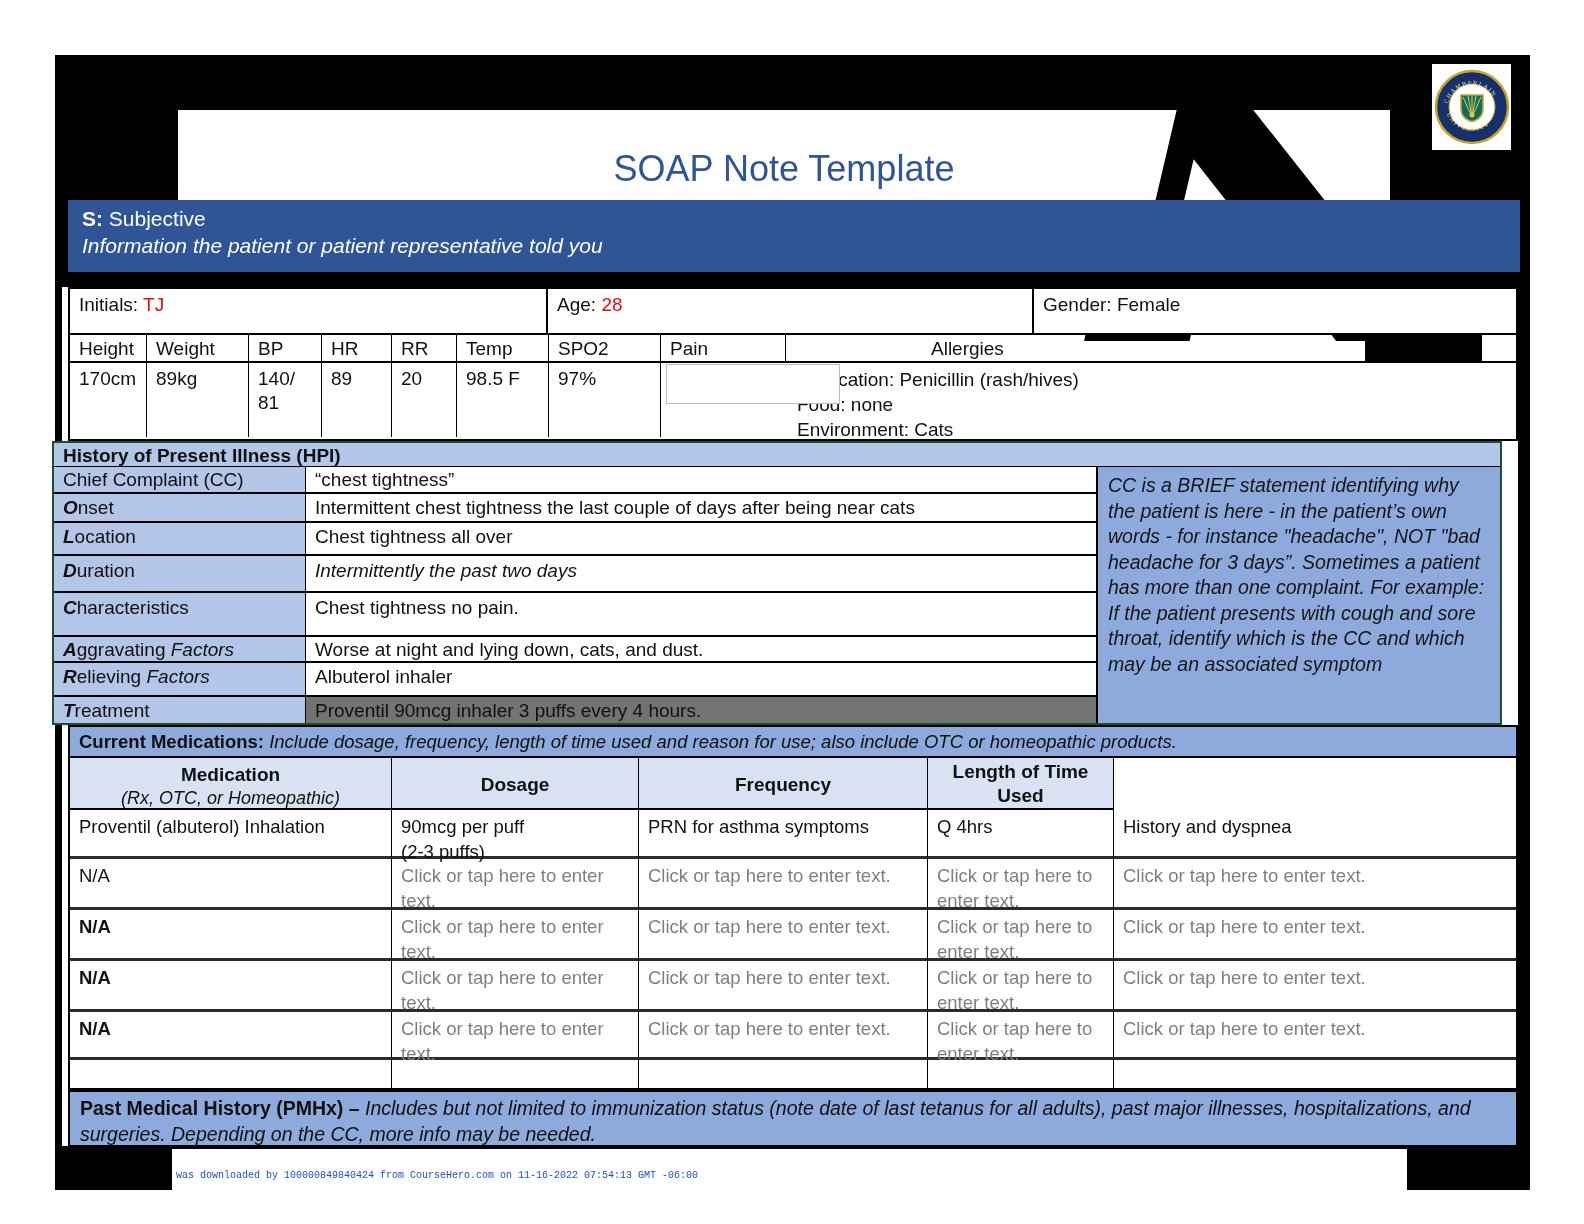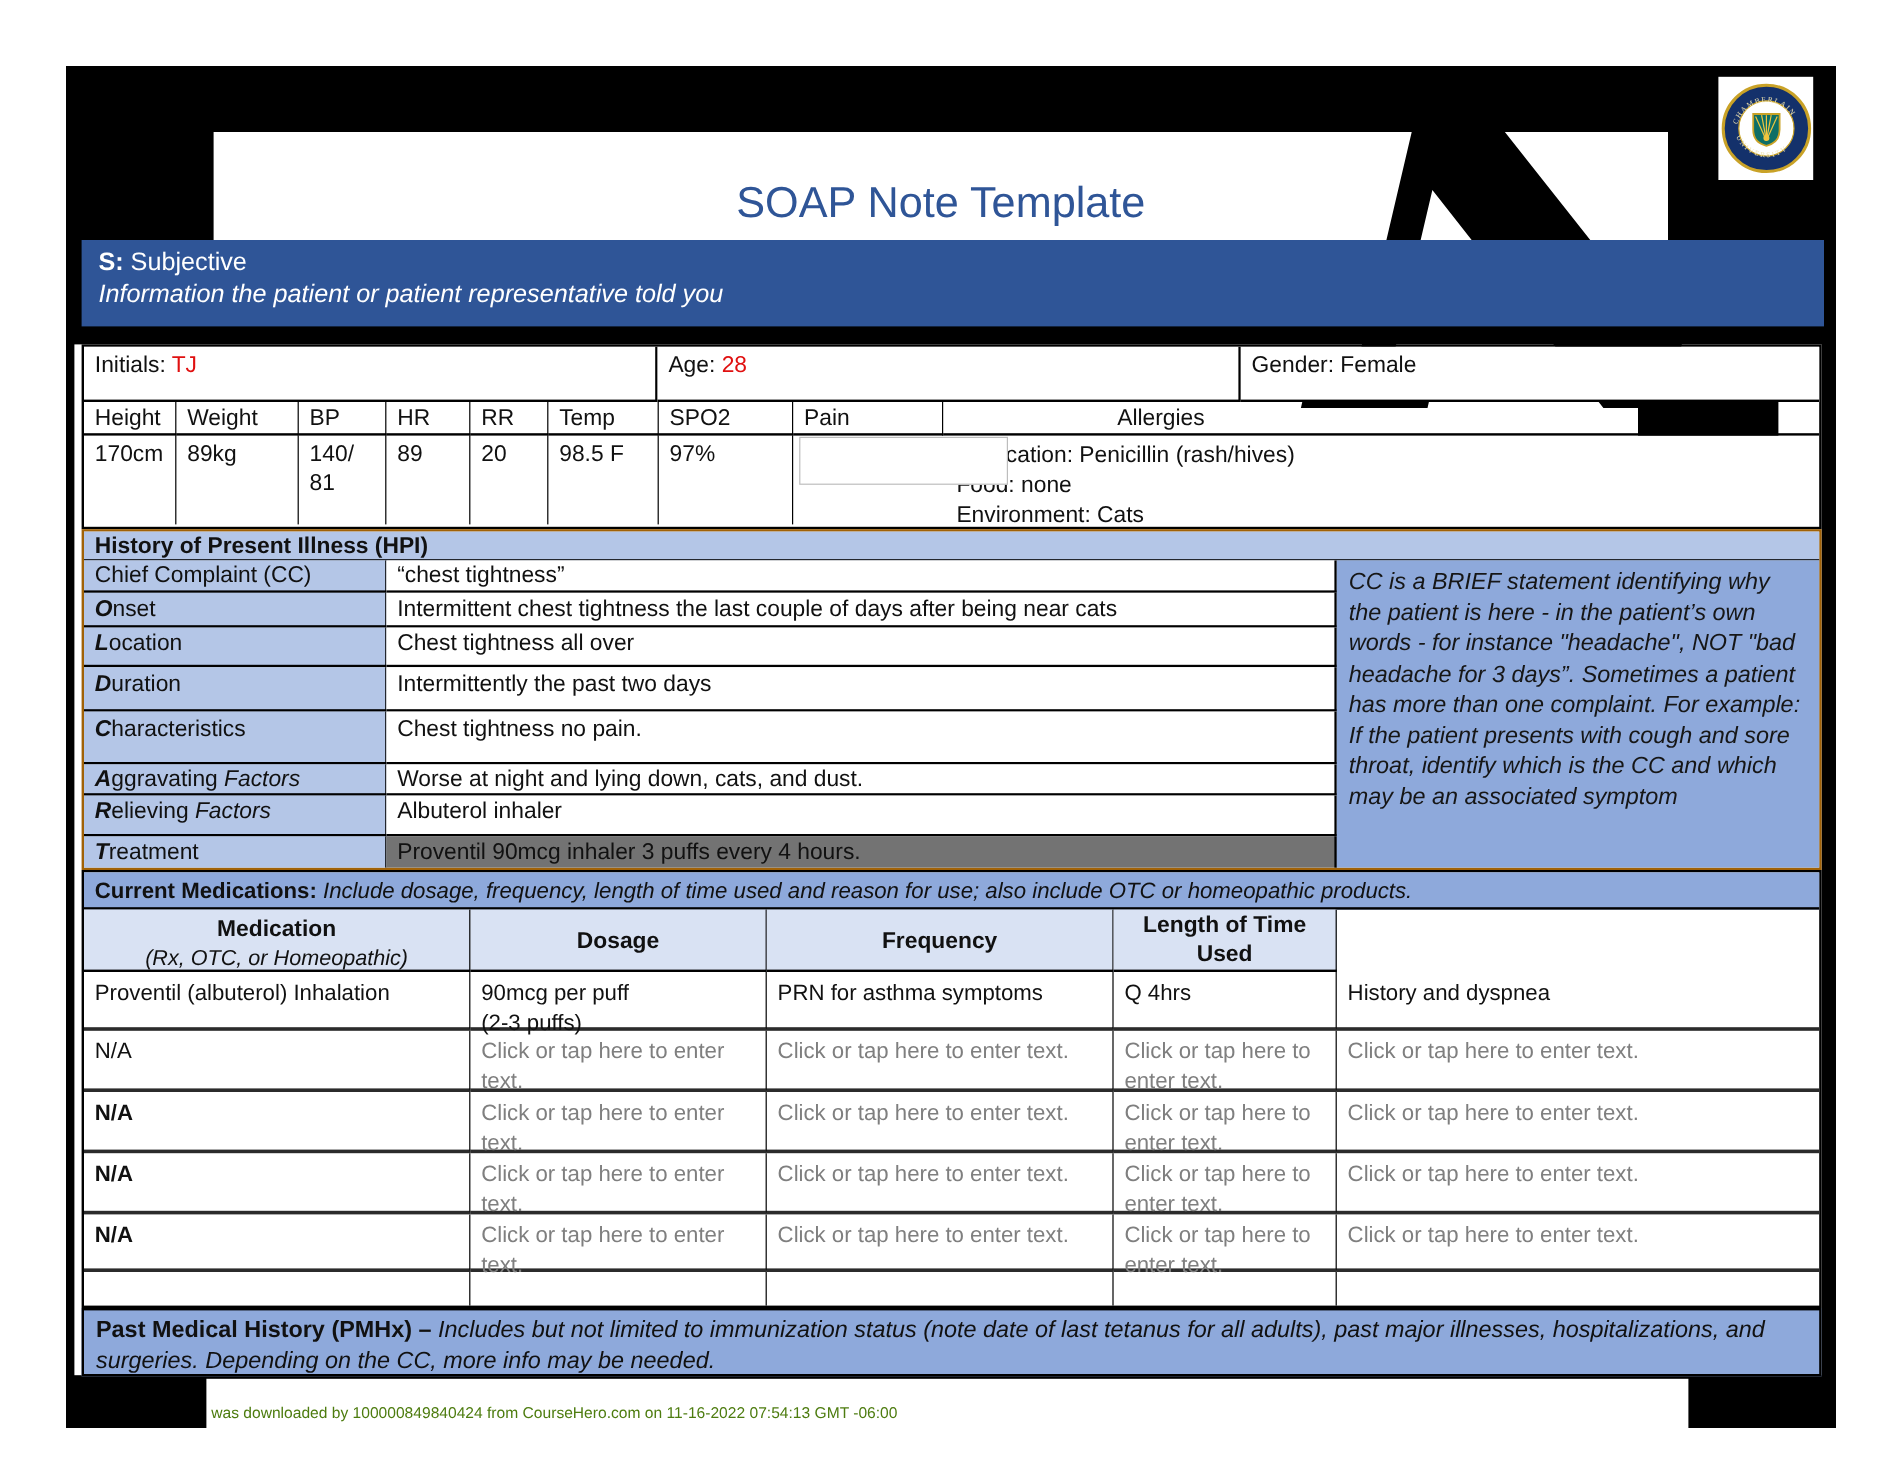--- a/index.html
+++ b/index.html
@@ -17,21 +17,21 @@
   .colhead{background:#D9E2F3;text-align:center;font-weight:bold;font-size:19px;}
   .panelblue{background:#8EA9DB;}
   .placeholder{color:#7f7f7f;}
   .red{color:#E01010;}
   .pre{white-space:pre-line;}
   .bi{font-weight:bold;font-style:italic;}
   .wm{font-family:"DejaVu Serif",serif;font-style:italic;font-weight:bold;color:#000;
       font-size:345px;line-height:1;transform:scaleX(1.2);transform-origin:left top;}
   .notetext{font-style:italic;font-size:19.5px;line-height:25.5px;color:#161616;}
   .medcell{font-size:18.5px;line-height:25px;padding:4px 9px;}
-  .footer-serif{font-family:Liberation Sans, sans-serif;font-size:13px;color:#4d7c0f;}
+  .footer-serif{font-family:Liberation Mono, monospace;font-size:10px;color:#1d4ed8;}
 </style>
 </head>
 <body>
 
 <div id="canvas">
 
   <div class="abs blackpage z1" style="left:55px;top:55px;width:1475px;height:1135px;"></div>
 
   <div class="abs whitebox z2" style="left:178px;top:110px;width:1212px;height:90px;"></div>
 
@@ -103,35 +103,35 @@
     <div class="cell vline" style="left:322px;top:74px;width:65px;height:74px;">20</div>
     <div class="cell vline" style="left:387px;top:74px;width:92px;height:74px;">98.5 F</div>
     <div class="cell vline" style="left:479px;top:74px;width:112px;height:74px;">97%</div>
     <div class="cell pre" style="left:716px;top:74px;width:730px;height:74px;padding-left:11px;line-height:25px;">Medication: Penicillin (rash/hives)
 Food: none
 Environment: Cats</div>
 
     <div class="abs whitebox z6" style="left:596px;top:75px;width:174px;height:40px;border:1px solid #bdbdbd;"></div>
   </div>
 
-  <div class="abs z5" style="left:68px;top:441px;width:1450px;height:284px;border:2px solid #a16207;padding-left:27px;">
+  <div class="abs z5" style="left:52px;top:441px;width:1450px;height:284px;border:2px solid #14532d;padding-left:27px;">
     <div class="cell labelcell" style="left:0;top:0;width:1446px;height:24px;border-bottom:1px solid #000;padding:1px 9px;font-weight:bold;">History of Present Illness (HPI)</div>
 
     <div>
       <div class="cell labelcell vline hthick" style="left:0;top:24px;width:252px;height:27px;padding-top:1px;font-weight:normal;"><span>Chief Complaint (CC)</span></div>
       <div class="cell hthick" style="left:252px;top:24px;width:792px;height:27px;background:#fff;padding-top:1px;border-right:2px solid #000;">“chest tightness”</div>
 
       <div class="cell labelcell vline hthick" style="left:0;top:51px;width:252px;height:29px;padding-top:2px;"><span class="bi">O</span><span>nset</span></div>
       <div class="cell hthick" style="left:252px;top:51px;width:792px;height:29px;background:#fff;padding-top:2px;border-right:2px solid #000;">Intermittent chest tightness the last couple of days after being near cats</div>
 
       <div class="cell labelcell vline hthick" style="left:0;top:80px;width:252px;height:33px;padding-top:2px;"><span class="bi">L</span><span>ocation</span></div>
       <div class="cell hthick" style="left:252px;top:80px;width:792px;height:33px;background:#fff;padding-top:2px;border-right:2px solid #000;">Chest tightness all over</div>
 
       <div class="cell labelcell vline hthick" style="left:0;top:113px;width:252px;height:37px;padding-top:3px;"><span class="bi">D</span><span>uration</span></div>
-      <div class="cell hthick" style="left:252px;top:113px;width:792px;height:37px;background:#fff;padding-top:3px;border-right:2px solid #000;">Intermittently the past two days</div>
+      <div class="cell hthick" style="left:252px;top:113px;width:792px;height:37px;background:#fff;padding-top:3px;border-right:2px solid #000;font-style:italic;">Intermittently the past two days</div>
 
       <div class="cell labelcell vline hthick" style="left:0;top:150px;width:252px;height:44px;padding-top:3px;"><span class="bi">C</span><span>haracteristics</span></div>
       <div class="cell hthick" style="left:252px;top:150px;width:792px;height:44px;background:#fff;padding-top:3px;border-right:2px solid #000;">Chest tightness no pain.</div>
 
       <div class="cell labelcell vline hthick" style="left:0;top:194px;width:252px;height:26px;padding-top:1px;"><span class="bi">A</span><span>ggravating </span><i>Factors</i></div>
       <div class="cell hthick" style="left:252px;top:194px;width:792px;height:26px;background:#fff;padding-top:1px;border-right:2px solid #000;">Worse at night and lying down, cats, and dust.</div>
 
       <div class="cell labelcell vline hthick" style="left:0;top:220px;width:252px;height:34px;padding-top:2px;"><span class="bi">R</span><span>elieving </span><i>Factors</i></div>
       <div class="cell hthick" style="left:252px;top:220px;width:792px;height:34px;background:#fff;padding-top:2px;border-right:2px solid #000;">Albuterol inhaler</div>
 

